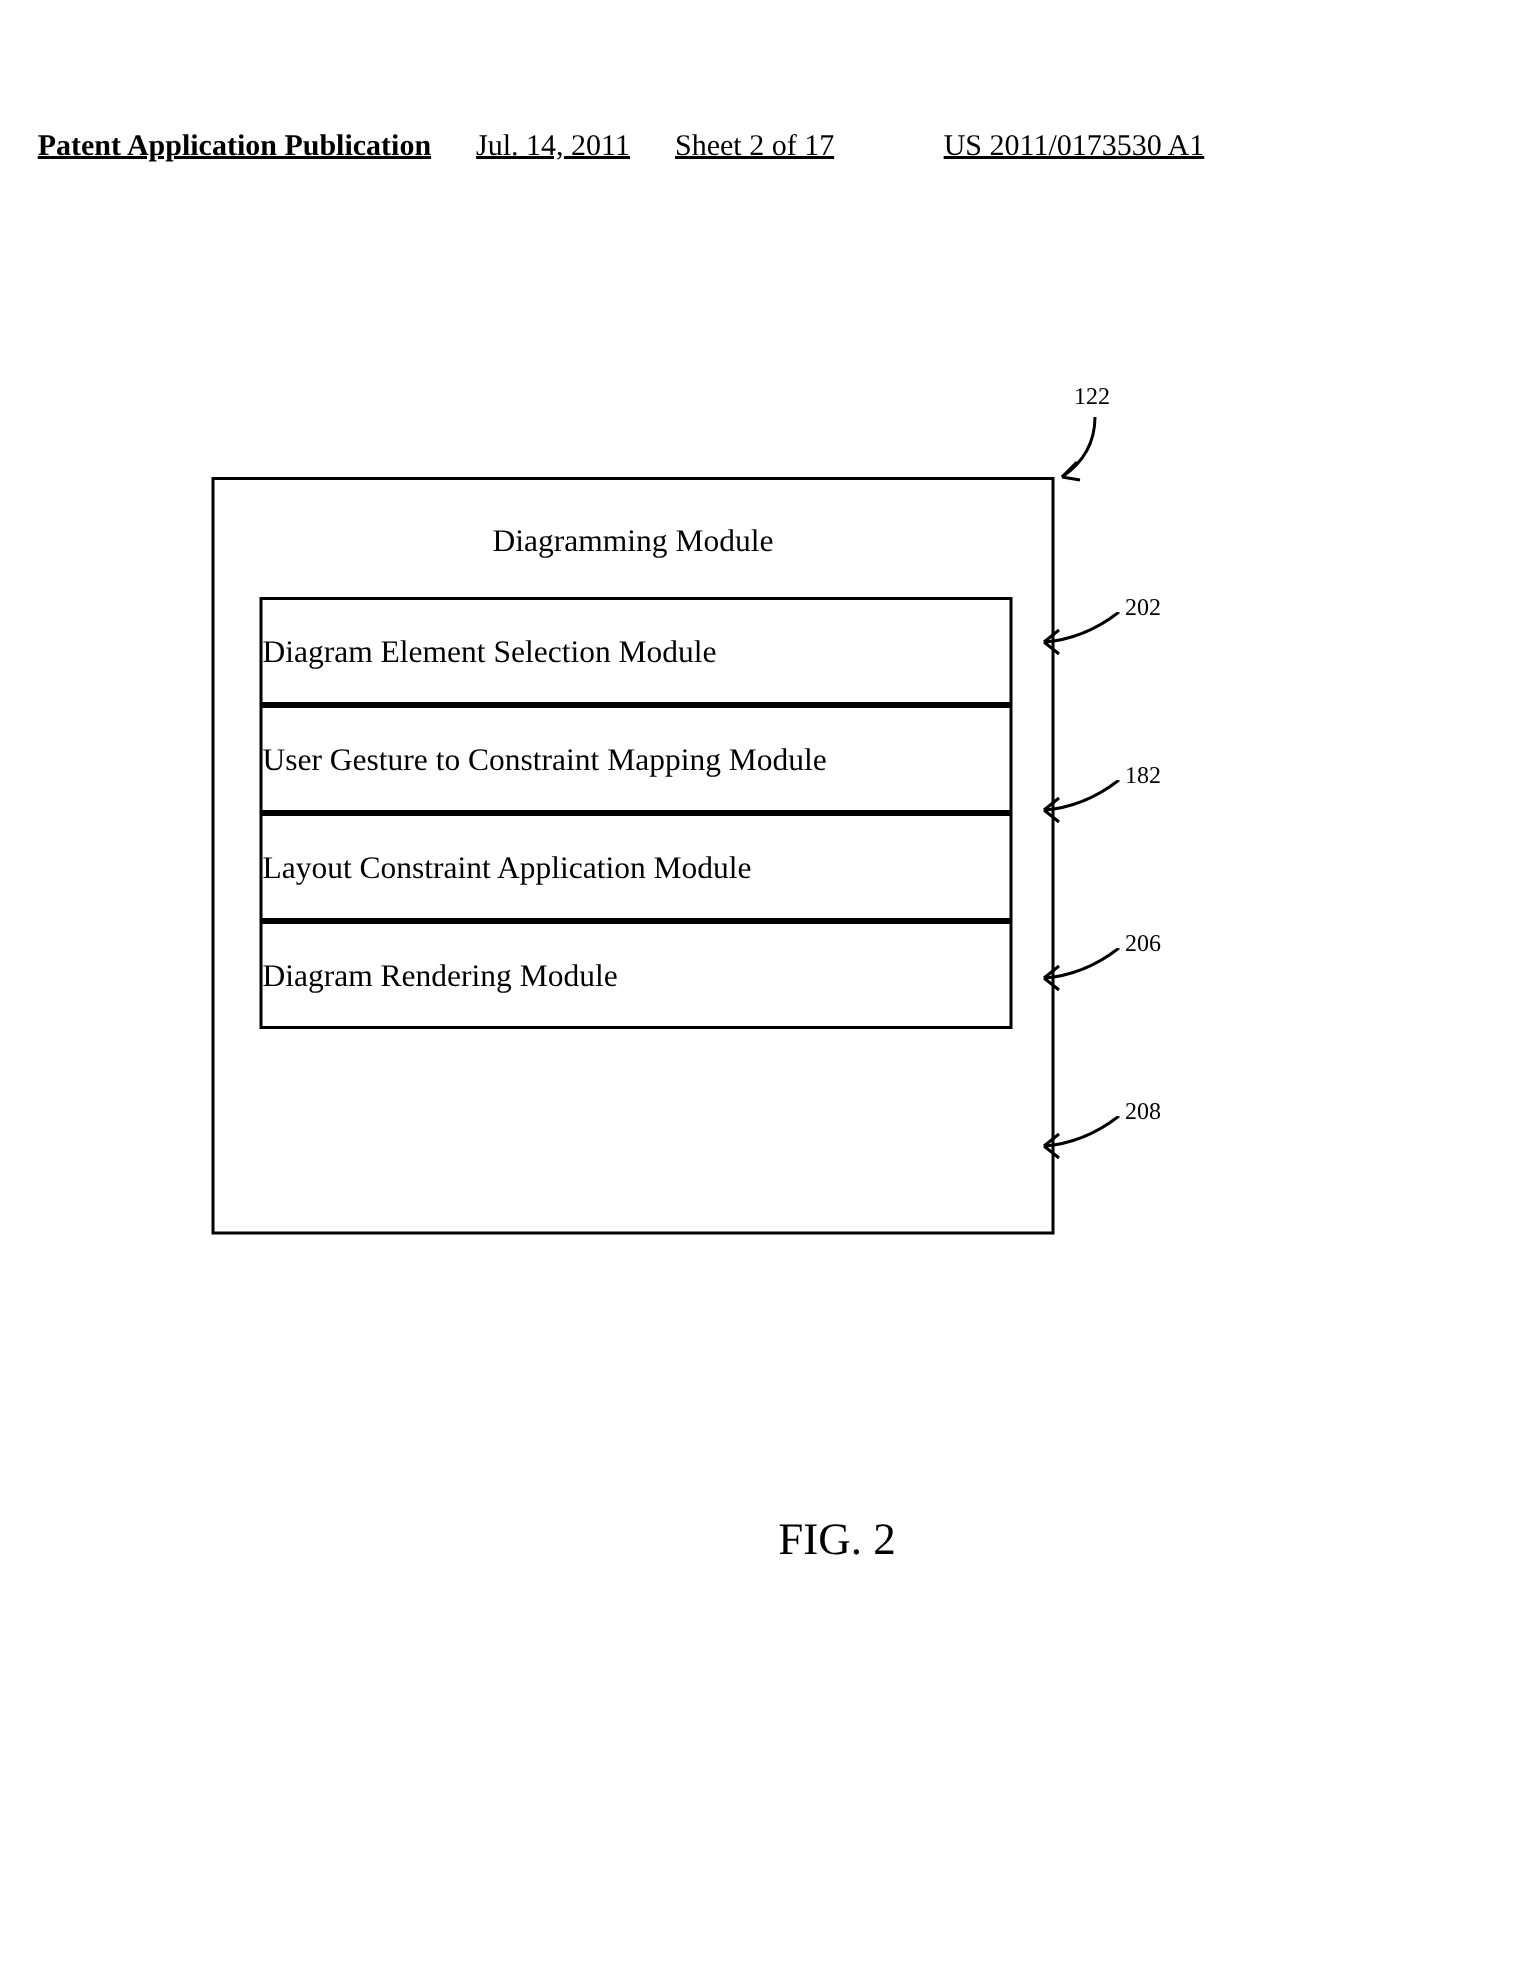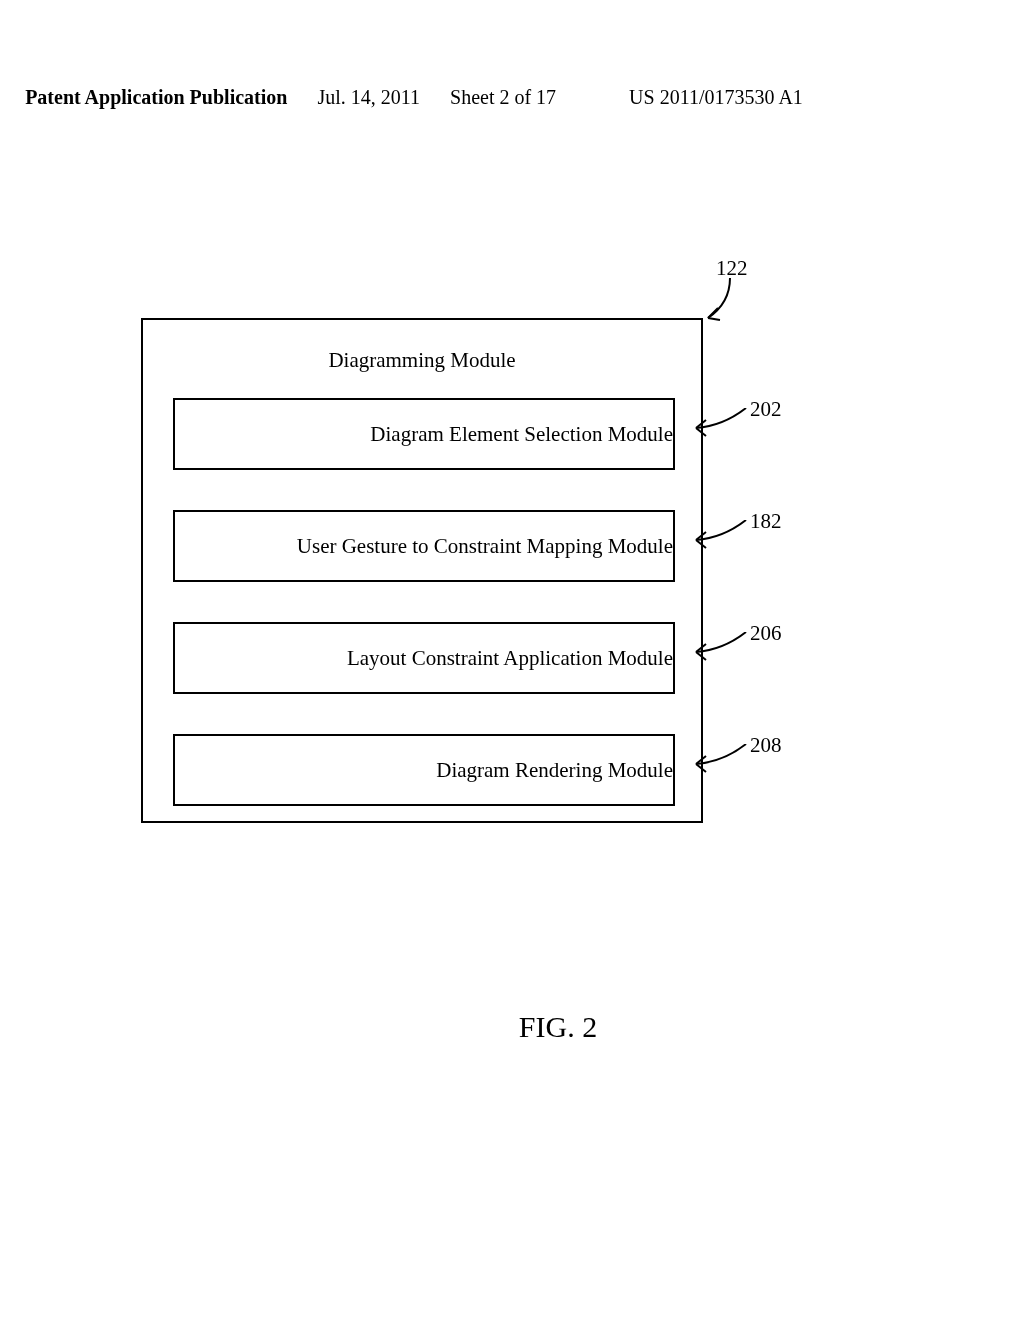--- a/index.html
+++ b/index.html
@@ -19,20 +19,21 @@
   .header {
     position: absolute;
     top: 86px;
     left: 0;
     width: 828px;
     display: flex;
     justify-content: center;
     gap: 30px;
     font-size: 20px;
     font-weight: bold;
+    text-decoration: underline;
   }
   .header .mid {
     font-weight: normal;
   }
   .header .sheet {
     font-weight: normal;
   }
   .header .pubnum {
     font-weight: normal;
     margin-left: 43px;
@@ -56,27 +57,26 @@
     left: 30px;
     top: 78px;
     width: 502px;
   }
   .inner-box {
     border: 2px solid #000;
     box-sizing: border-box;
     height: 72px;
     display: flex;
     align-items: center;
-    justify-content: flex-end;
+    justify-content: flex-start;
     font-size: 21px;
-    margin-bottom: 40px;
   }
   .ref-label {
     position: absolute;
-    font-size: 21px;
+    font-size: 16px;
   }
   .pointer {
     position: absolute;
   }
   .fig-caption {
     position: absolute;
     top: 1010px;
     width: 1024px;
     text-align: center;
     font-size: 30px;

